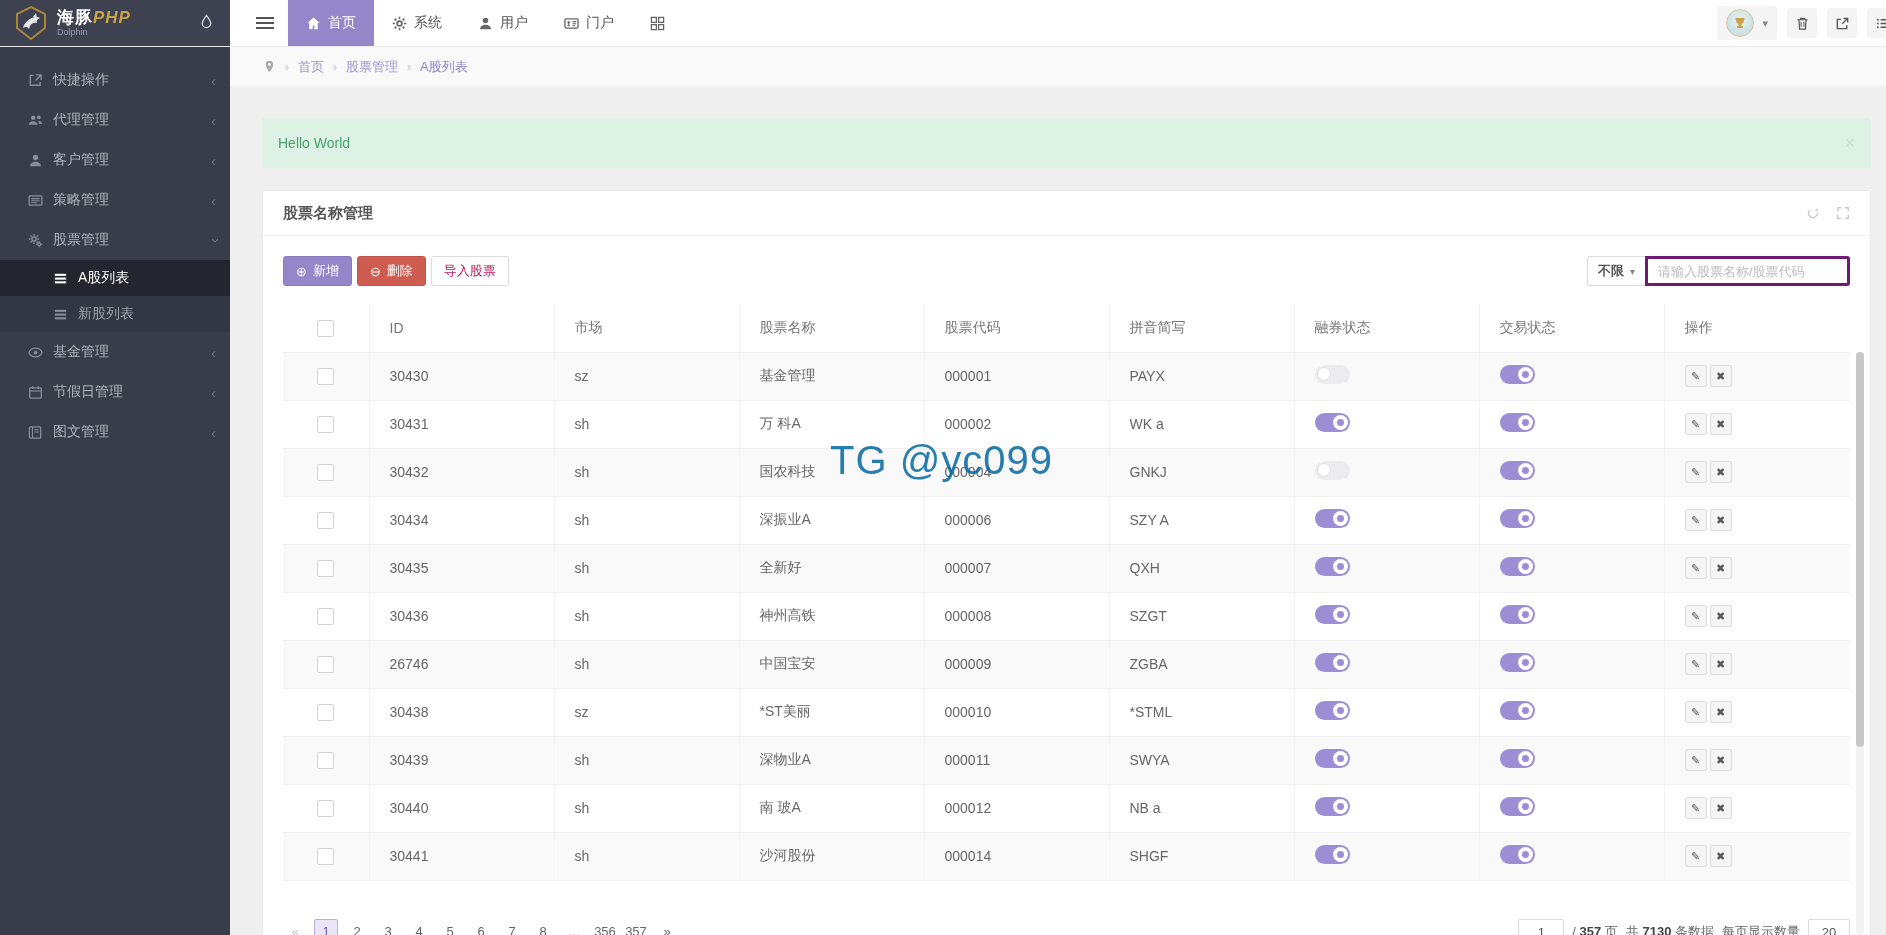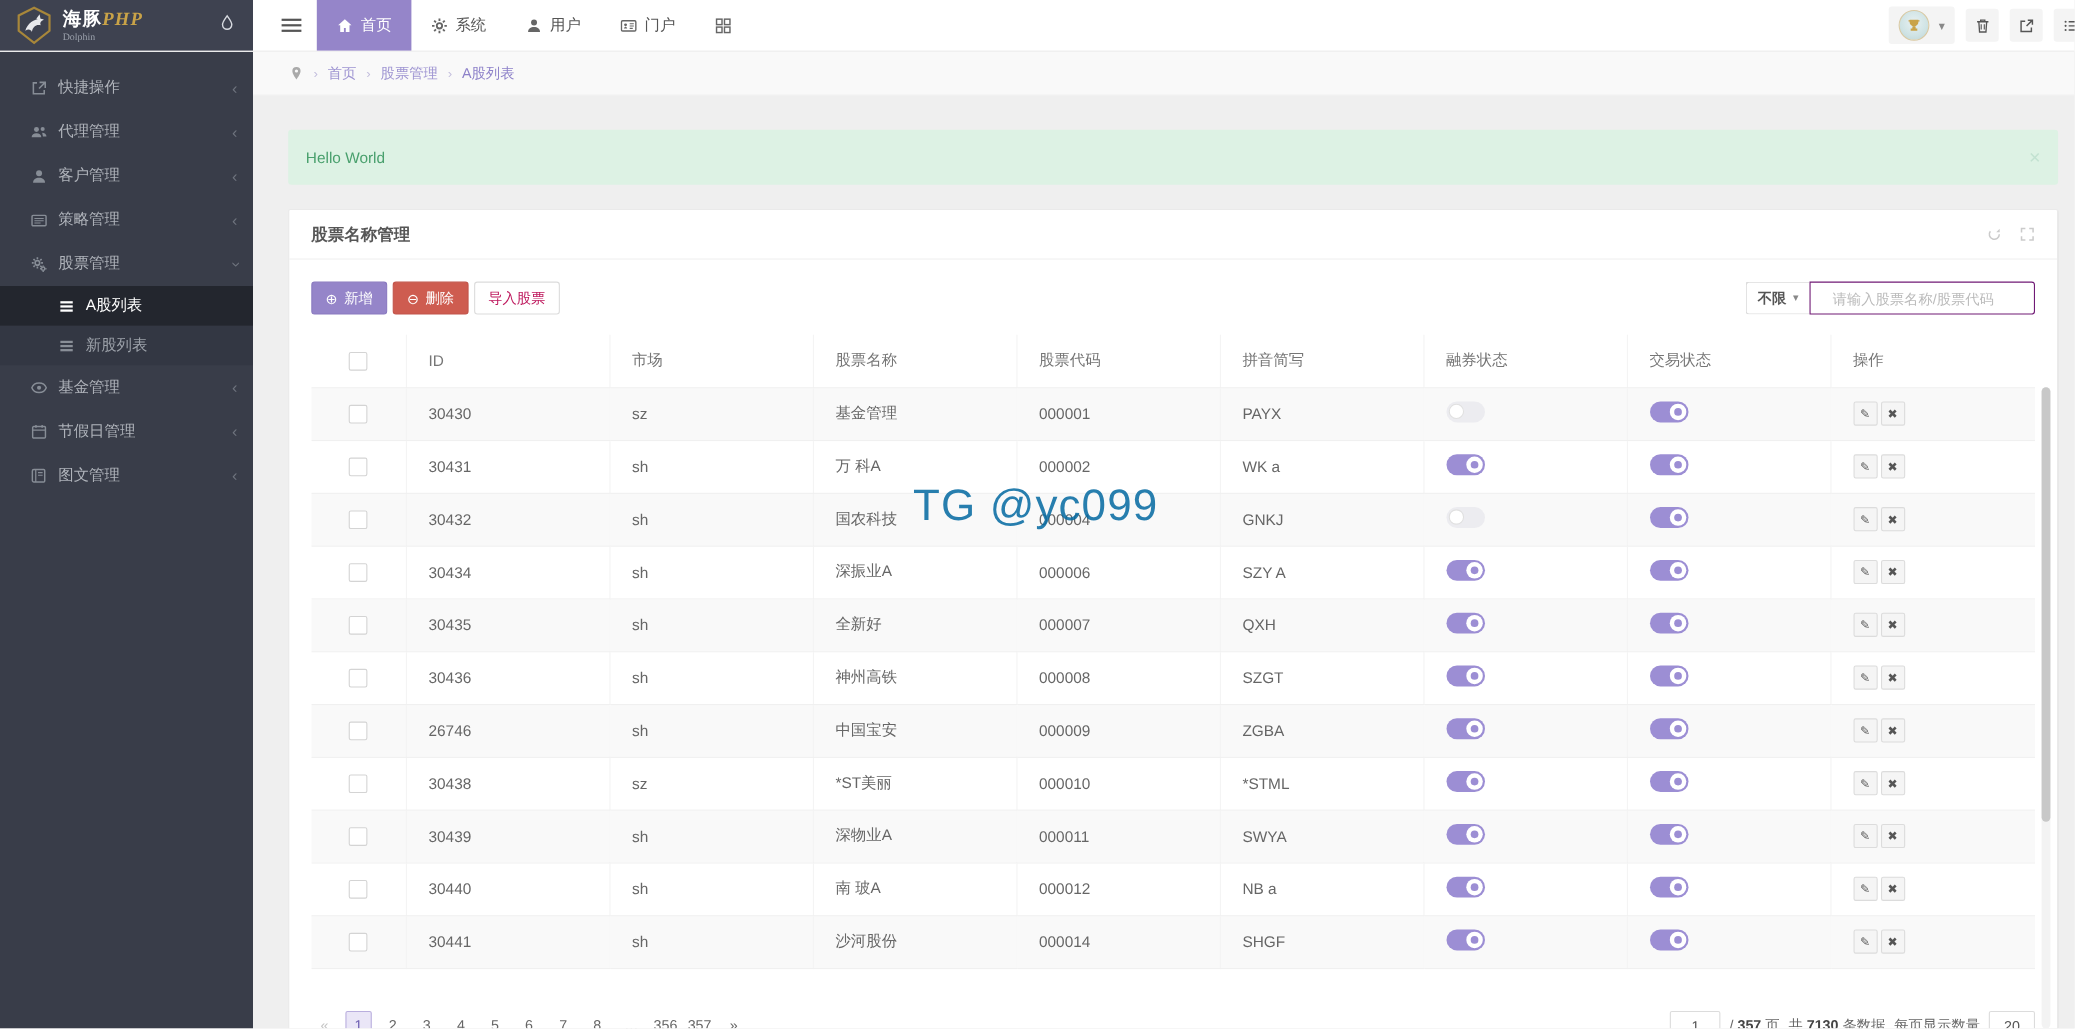--- a/index.html
+++ b/index.html
@@ -7,21 +7,21 @@
   body {
     font-family:"Liberation Sans","DejaVu Sans",sans-serif;
     background:#efefef; position:relative; font-size:14px; color:#666;
   }
   .app { position:absolute; inset:0; overflow:hidden; }
 
   
   .topbar { position:absolute; top:0; left:0; right:0; height:47px; background:#fff;
             display:flex; align-items:stretch; z-index:30; border-bottom:1px solid #ececec; }
   .logo-block { width:230px; flex:0 0 230px; background:#3e4250; display:flex; align-items:center;
-                padding-left:13px;font-family:Liberation Serif, serif; }
+                padding-left:13px; }
   .logo-badge { width:36px; height:36px; flex:0 0 36px; }
   .logo-text { margin-left:8px; line-height:1; }
   .logo-line1 { font-size:17px; font-weight:bold; color:#fff; letter-spacing:1px; }
   .logo-line1 .php { color:#c9a348; font-style:italic; }
   .logo-sub { font-size:9px; color:#9aa0ab; margin-top:2px; }
   .drop-ic { margin-left:auto; margin-right:16px; }
 
   .topbar-main { flex:1; display:flex; align-items:stretch; }
   .hamburger { width:46px; margin-left:12px; display:flex; flex-direction:column; justify-content:center;
                align-items:center; gap:3px; cursor:pointer; }
@@ -87,22 +87,22 @@
   .btn + .btn { margin-left:5px; }
   .btn-purple { background:var(--accent); border-color:#8a7ac0; color:#fff; }
   .btn-red { background:var(--danger); border-color:#c2544a; color:#fff; }
   .btn-plain { background:#fff; border-color:#dcdcdc; color:#be185d; }
   .btn .bic { font-size:13px; line-height:1; }
   .search-group { margin-left:auto; display:flex; }
   .filter-btn { height:30px; padding:0 10px; background:#fff; border:1px solid #dcdcdc; border-right:none;
                 border-radius:3px 0 0 3px; display:flex; align-items:center; gap:6px; font-size:13px;
                 color:#555; font-weight:bold; cursor:pointer; }
   .filter-btn .caret { font-size:10px; }
-  .search-input { width:205px; height:30px; border:1px solid #701a75; border-radius:0 3px 3px 0;
-                  padding:0 20px; font-size:13px; color:#555; outline:none;
+  .search-input { width:205px; height:30px; border:3px solid #701a75; border-radius:0 3px 3px 0;
+                  padding:0 10px; font-size:13px; color:#555; outline:none;
                   font-family:"Liberation Sans","DejaVu Sans",sans-serif; }
   .search-input::placeholder { color:#bbb; }
 
   .table-wrap { height:605px; overflow:hidden; position:relative; }
   table { width:100%; border-collapse:collapse; table-layout:fixed; }
   th, td { height:48px; padding-left:20px; text-align:left; font-weight:normal; font-size:14px;
            border-bottom:1px solid #f0f0f0; border-right:1px solid #f4f4f4; overflow:hidden;
            white-space:nowrap; }
   th:last-child, td:last-child { border-right:none; }
   th { color:#767676; }

